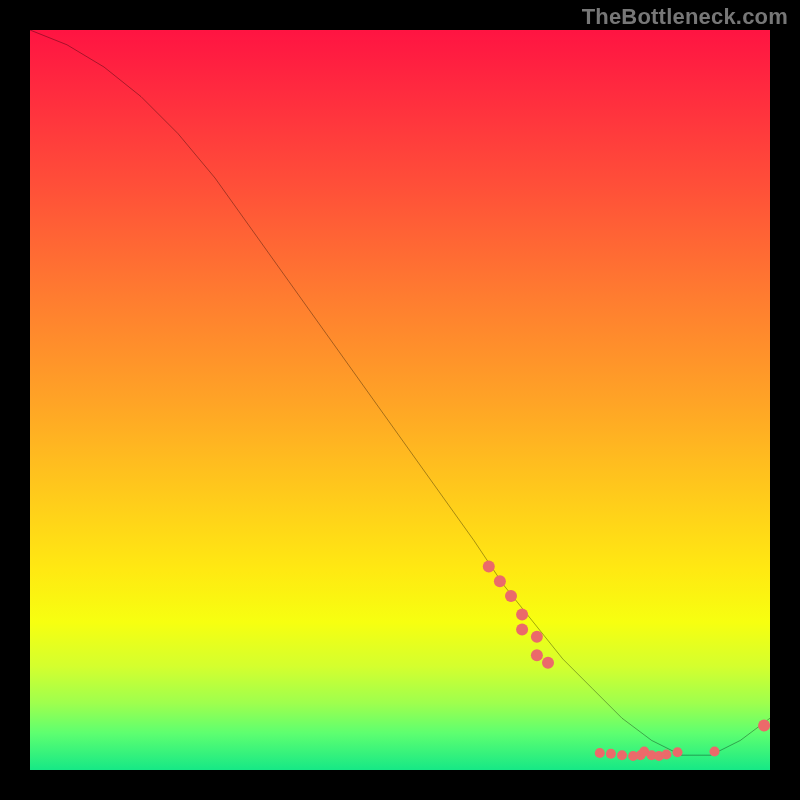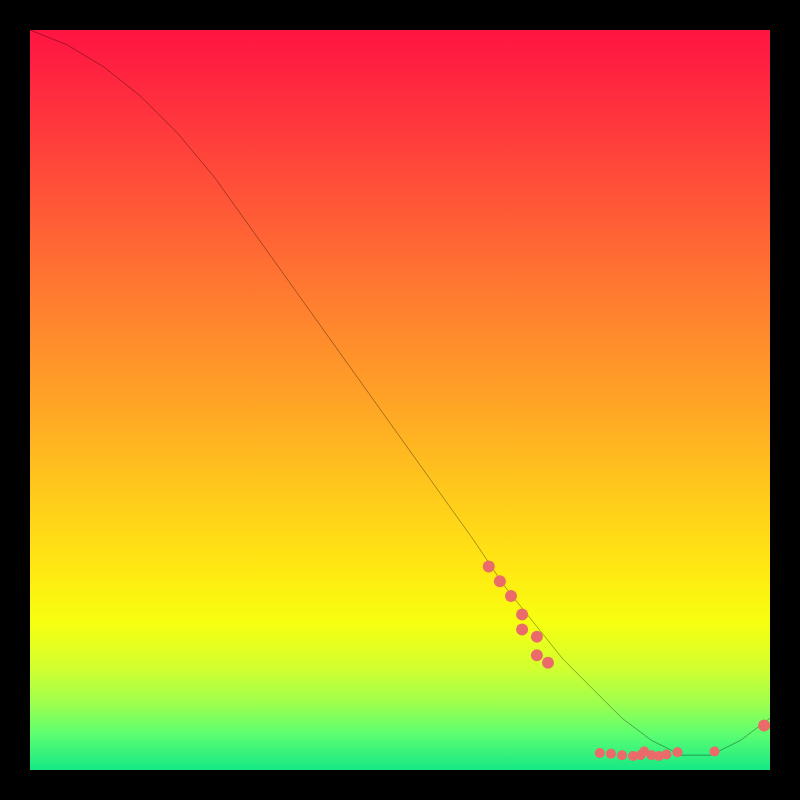--- a/index.html
+++ b/index.html
@@ -63,20 +63,21 @@
     top: 0;
     width: 100%;
     height: 100%;
     z-index: 2;
   }
 </style>
 </head>
 <body>
 
 <div class="chart-wrapper">
+  <div class="watermark">TheBottleneck.com</div>
 
   <div class="plot">
     <div class="gradient-bg"></div>
     <svg class="curve" viewBox="0 0 100 100" preserveAspectRatio="none">
       <g>
           <path d="M0.00 0.00 L5.00 2.00 L10.00 5.00 L15.00 9.00 L20.00 14.00 L25.00 20.00 L30.00 27.00 L35.00 34.00 L40.00 41.00 L45.00 48.00 L50.00 55.00 L55.00 62.00 L60.00 69.00 L64.00 75.00 L68.00 80.00 L72.00 85.00 L76.00 89.00 L80.00 93.00 L84.00 96.00 L88.00 98.00 L92.00 98.00 L96.00 96.00 L100.00 93.00" fill="none" stroke="#000000" stroke-width="0.35" vector-effect="non-scaling-stroke"></path>
         </g>
       <g>
           <circle cx="62.00" cy="72.50" r="0.81" fill="#eb6a6a"></circle>
           <circle cx="63.50" cy="74.50" r="0.81" fill="#eb6a6a"></circle>

